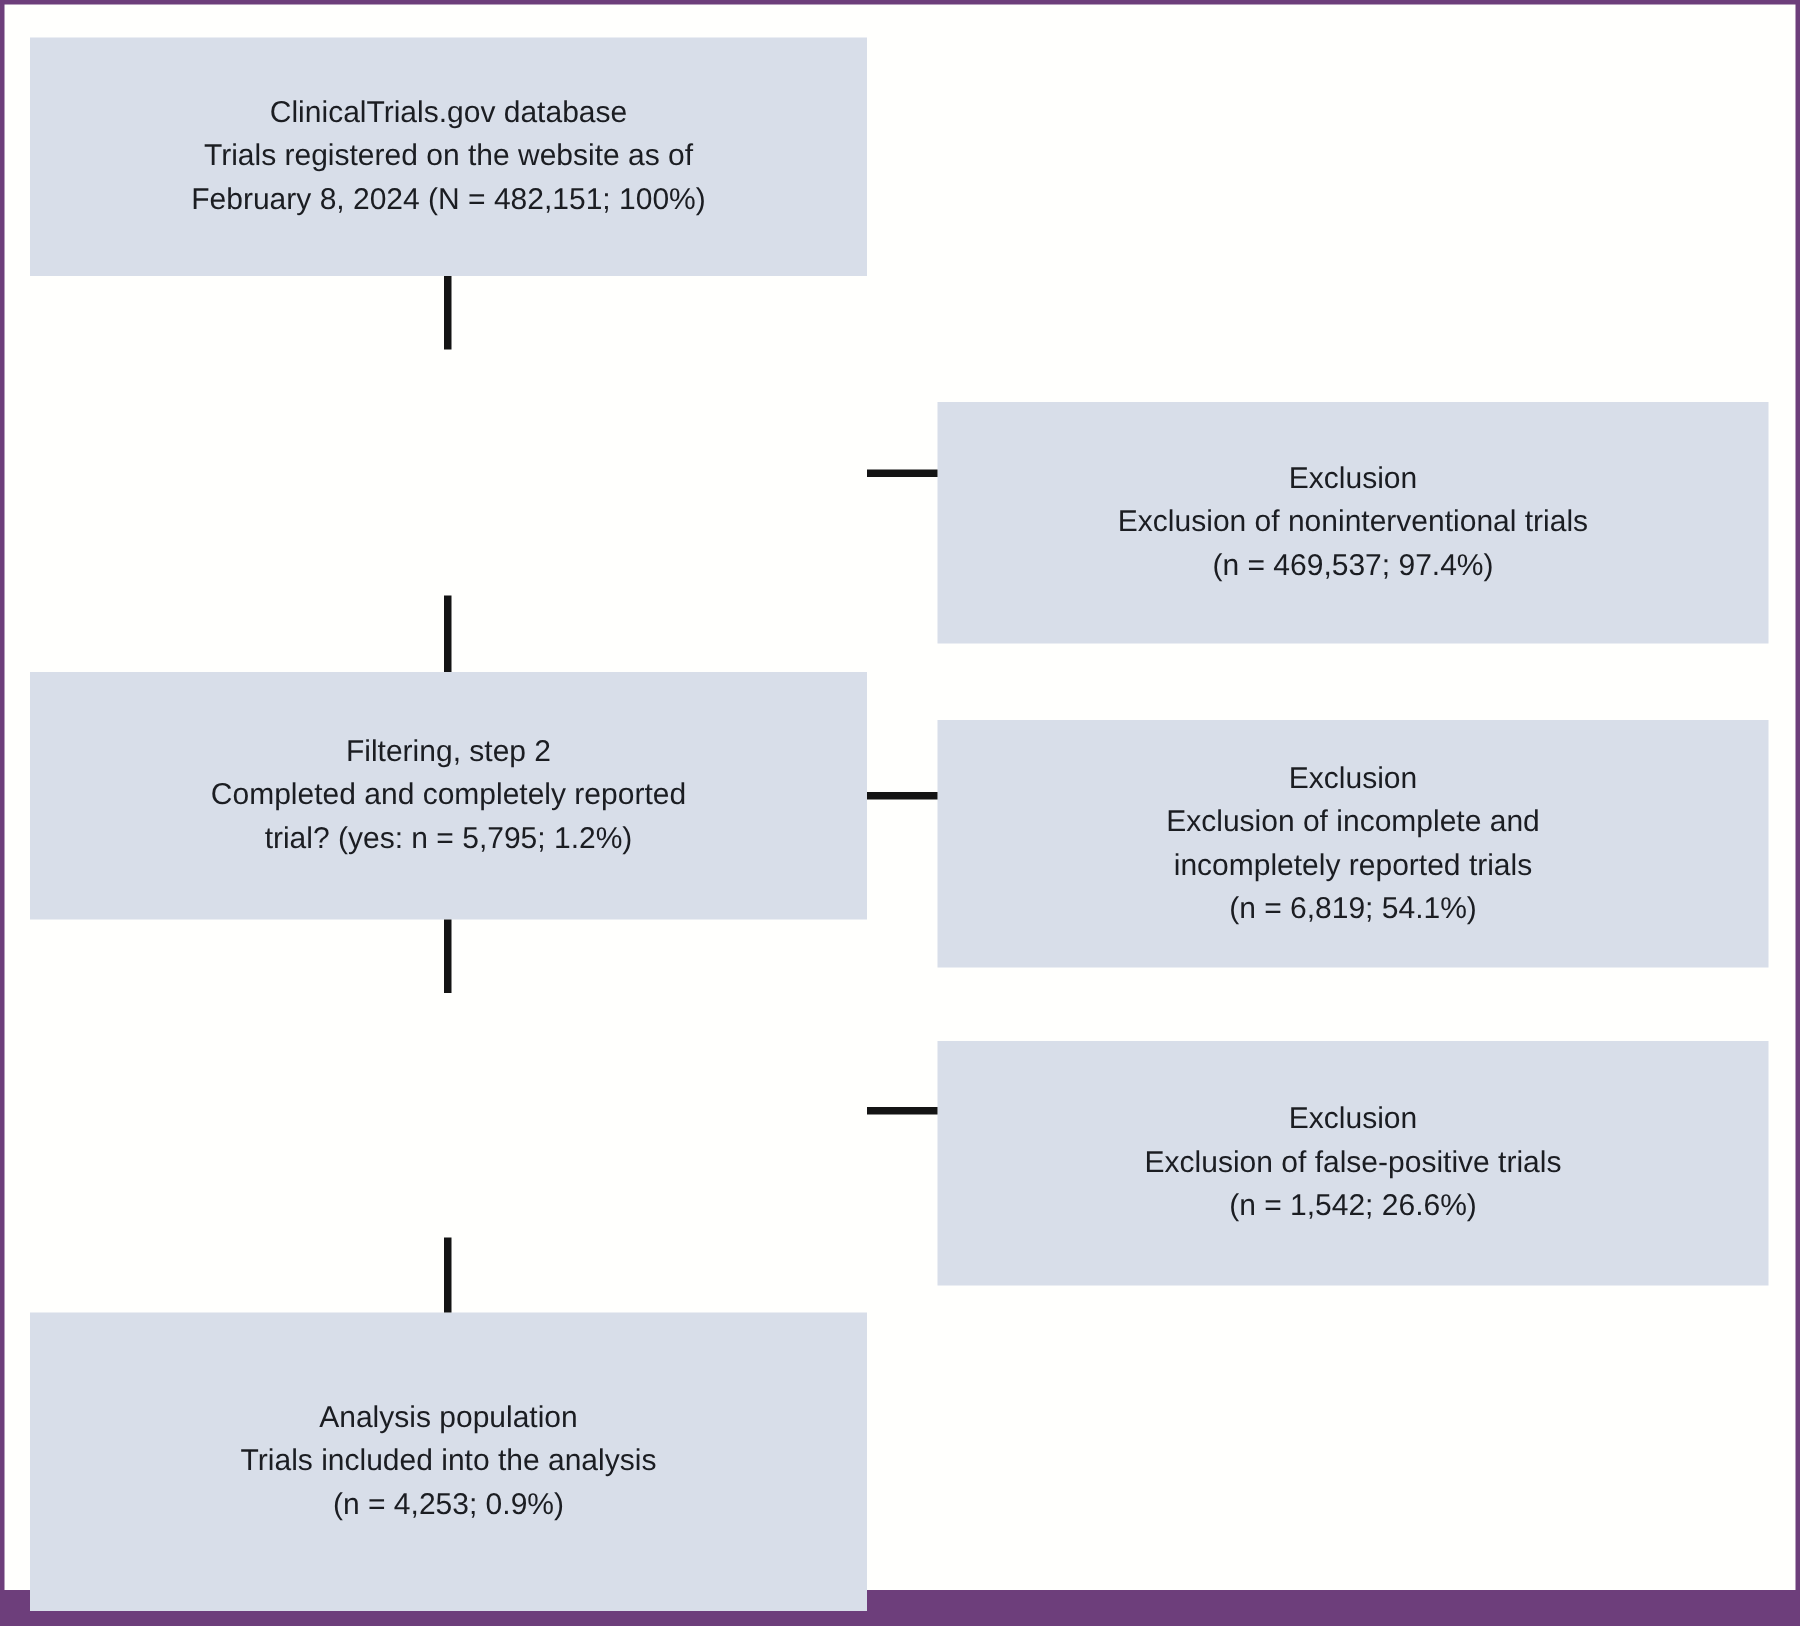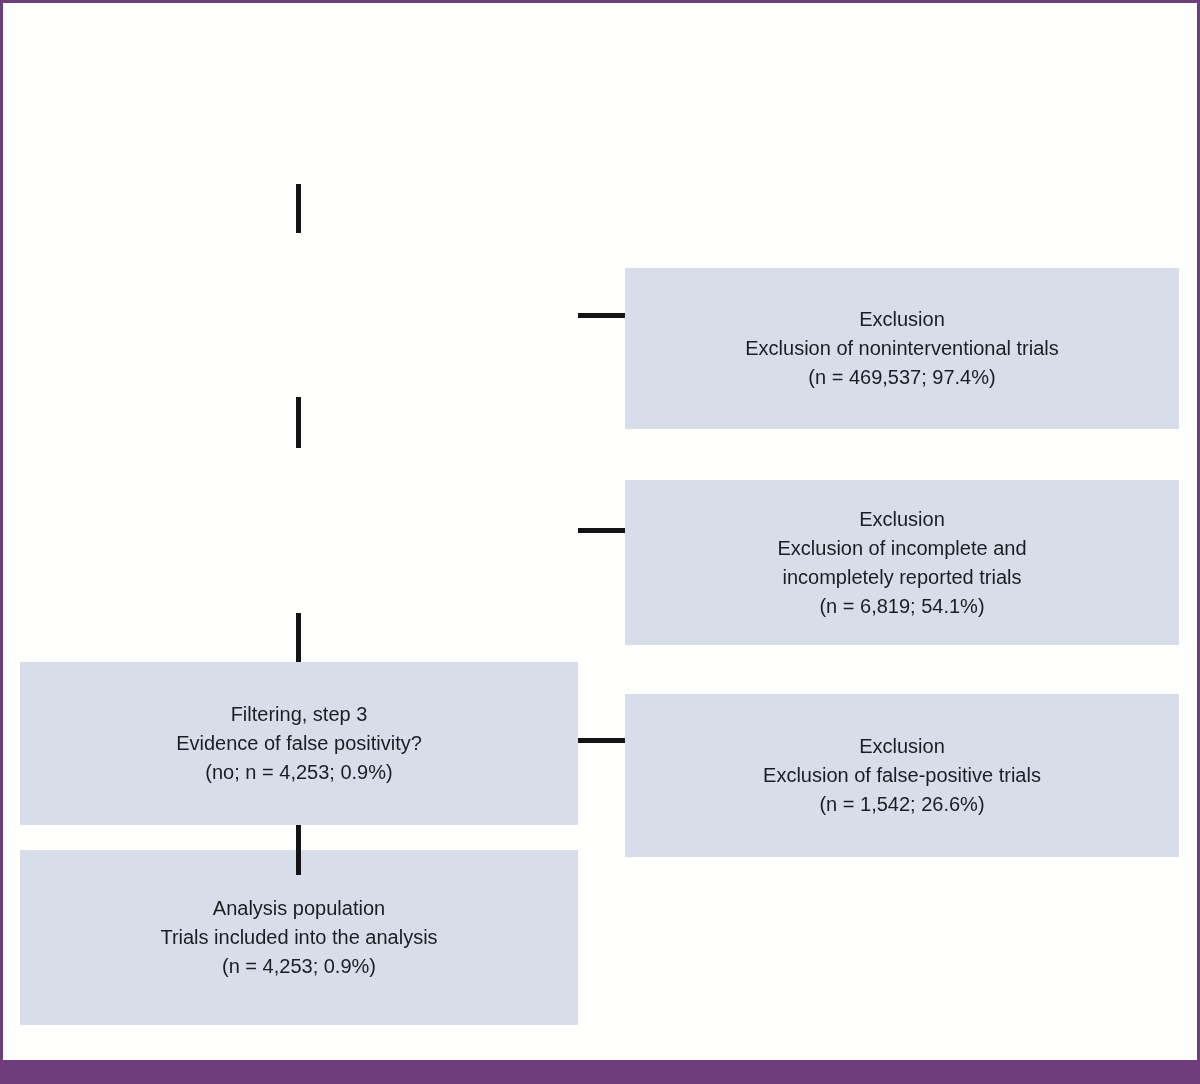--- a/index.html
+++ b/index.html
@@ -37,21 +37,21 @@
     line-height: 29px;
     white-space: pre-line;
   }
   .col-left  { left: 20px;  width: 558px; }
   .col-right { left: 625px; width: 554px; margin-top: 32px; }
 
   .box-db      { top: 25px;  height: 159px; }
   .box-f1      { top: 233px; height: 164px; }
   .box-f2      { top: 448px; height: 165px; }
   .box-f3      { top: 662px; height: 163px; }
-  .box-ap      { top: 850px; height: 175px; }
+  .box-ap      { top: 875px; height: 199px; }
   .box-ex1     { top: 236px; height: 161px; }
   .box-ex2     { top: 448px; height: 165px; }
   .box-ex3     { top: 662px; height: 163px; }
 
   .conn { position: absolute; background: var(--connector); }
   .conn-v { left: 296px; width: 5px; }
   .conn-v1 { top: 184px; height: 49px; }
   .conn-v2 { top: 397px; height: 51px; }
   .conn-v3 { top: 613px; height: 49px; }
   .conn-v4 { top: 825px; height: 50px; }
@@ -63,26 +63,29 @@
 </head>
 <body>
 
 <div class="canvas">
 
   <div class="edge edge-top"></div>
   <div class="edge edge-left"></div>
   <div class="edge edge-right"></div>
   <div class="edge edge-bottom"></div>
 
+  <div class="box col-left box-db">ClinicalTrials.gov database
+Trials registered on the website as of
+February 8, 2024 (N = 482,151; 100%)</div>
 
 
+  <div class="box col-left box-f2">Filtering, step 2
+Completed and completely reported
+trial? (yes: n = 5,795; 1.2%)</div>
 
-  <div class="box col-left box-f3">Filtering, step 3
-Evidence of false positivity?
-(no; n = 4,253; 0.9%)</div>
 
   <div class="box col-left box-ap">Analysis population
 Trials included into the analysis
 (n = 4,253; 0.9%)</div>
 
   <div class="box col-right box-ex1">Exclusion
 Exclusion of noninterventional trials
 (n = 469,537; 97.4%)</div>
 
   <div class="box col-right box-ex2">Exclusion

